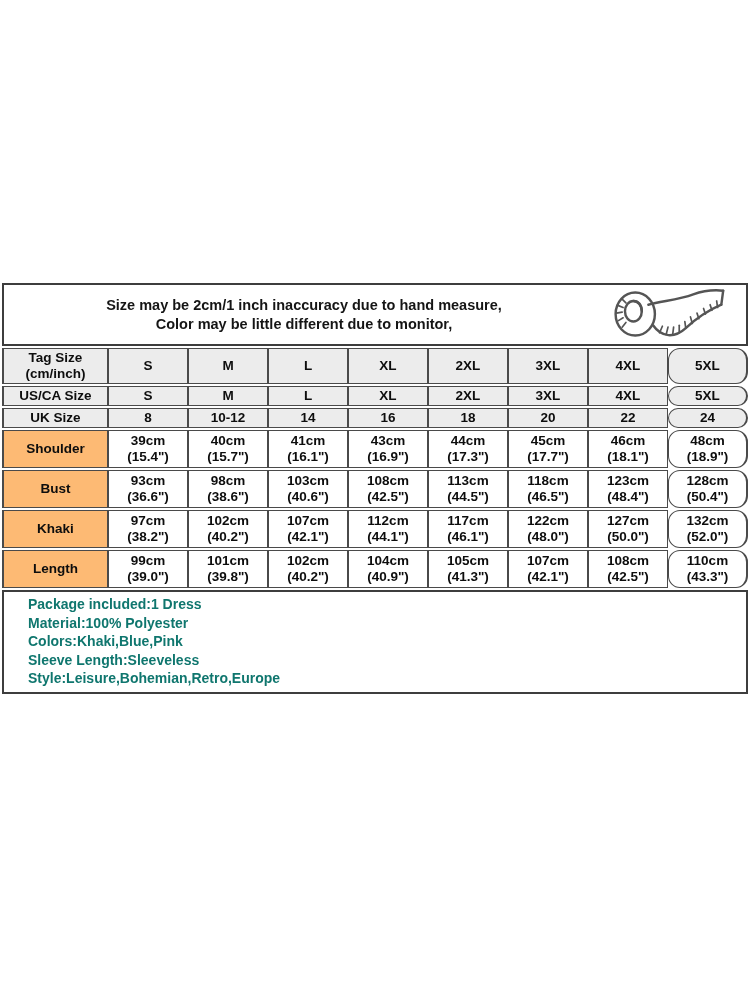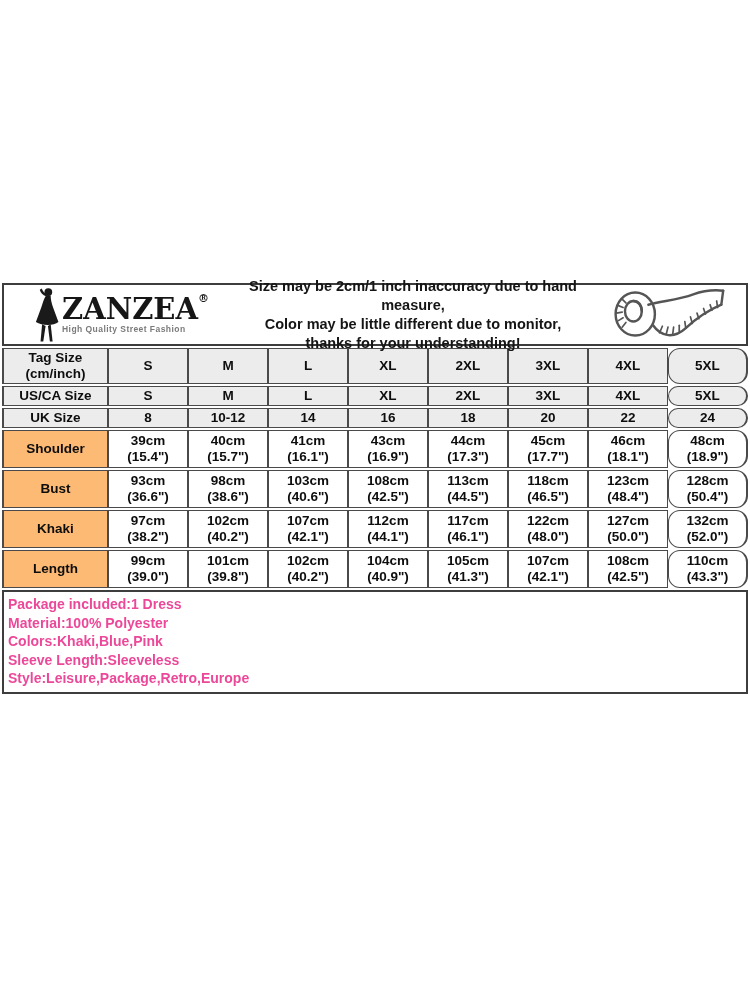--- a/index.html
+++ b/index.html
@@ -40,51 +40,35 @@
   .size-table tr.r-tall td{height:36px;}
   .size-table tr.r-mid td{height:14px;}
   .size-table tr.r-meas td{height:38px;}
   .size-table td div{line-height:16px;}
 
   
   .info-box{
     box-sizing:border-box;border:2px solid #3d3d3d;background:#fff;
     padding:3px 4px 4px 4px;margin-top:0px;
   }
-  .info-box div{font-weight:bold;font-size:14px;line-height:18.6px;color:#ec4899;}
+  .info-box div{font-weight:bold;font-size:14px;line-height:18.6px;color:#0f766e;margin-left:20px;}
 
   svg .ln{stroke:#555;fill:none;}
 </style>
 </head>
 <body>
 
 <div class="page">
   <div class="content">
 
     <div class="header-box">
-      <div class="logo">
-        <svg class="silhouette" width="28" height="56" viewBox="0 0 36 72" aria-hidden="true">
-          <g fill="#1a1a1a">
-            <circle cx="21" cy="6.5" r="5"></circle>
-            <path d="M18 11 C15 16 14 20 12 26 L5 45 C13 50 28 50 34 45 L27 26 C25 20 24 16 24 11 Z"></path>
-            <path d="M18 12 C14 10 11 8 10 3.5 L12.5 2 C14 6 17 8.5 20 10.5 Z"></path>
-            <path d="M13 48 L11 70 L14.5 70 L17.5 50 Z"></path>
-            <path d="M24 48 L26.5 70 L23 70 L20.5 50 Z"></path>
-          </g>
-        </svg>
-        <div class="logo-text">
-          <div class="brand-line"><span>ZANZEA</span><span class="reg">®</span></div>
-          <div class="tagline">High Quality Street Fashion</div>
-        </div>
-      </div>
 
       <div class="notice">
           <div>Size may be 2cm/1 inch inaccuracy due to hand measure,</div>
           <div>Color may be little different due to monitor,</div>
-          <div>thanks for your understanding!</div>
         </div>
 
       <svg class="tape" width="128" height="58" viewBox="0 0 130 62" aria-hidden="true">
         <g class="ln" stroke="#555" stroke-width="2.6" fill="none" stroke-linecap="round">
           <ellipse cx="30" cy="30" rx="21" ry="23"></ellipse>
           <ellipse cx="28" cy="27" rx="9" ry="11"></ellipse>
           <path d="M37 27 C37 20 33 16 28 16"></path>
           <path d="M49 42 C58 55 72 56 84 45 C96 34 108 26 122 20"></path>
           <path d="M44 20 C58 16 76 15 92 9 C103 5 114 4 124 5"></path>
           <path d="M124 5 L122 20"></path>
@@ -352,17 +336,17 @@
             </td>
           </tr>
         </tbody>
     </table>
 
     <div class="info-box">
         <div>Package included:1 Dress</div>
         <div>Material:100% Polyester</div>
         <div>Colors:Khaki,Blue,Pink</div>
         <div>Sleeve Length:Sleeveless</div>
-        <div>Style:Leisure,Package,Retro,Europe</div>
+        <div>Style:Leisure,Bohemian,Retro,Europe</div>
       </div>
 
   </div>
 </div>
 
 </body></html>

